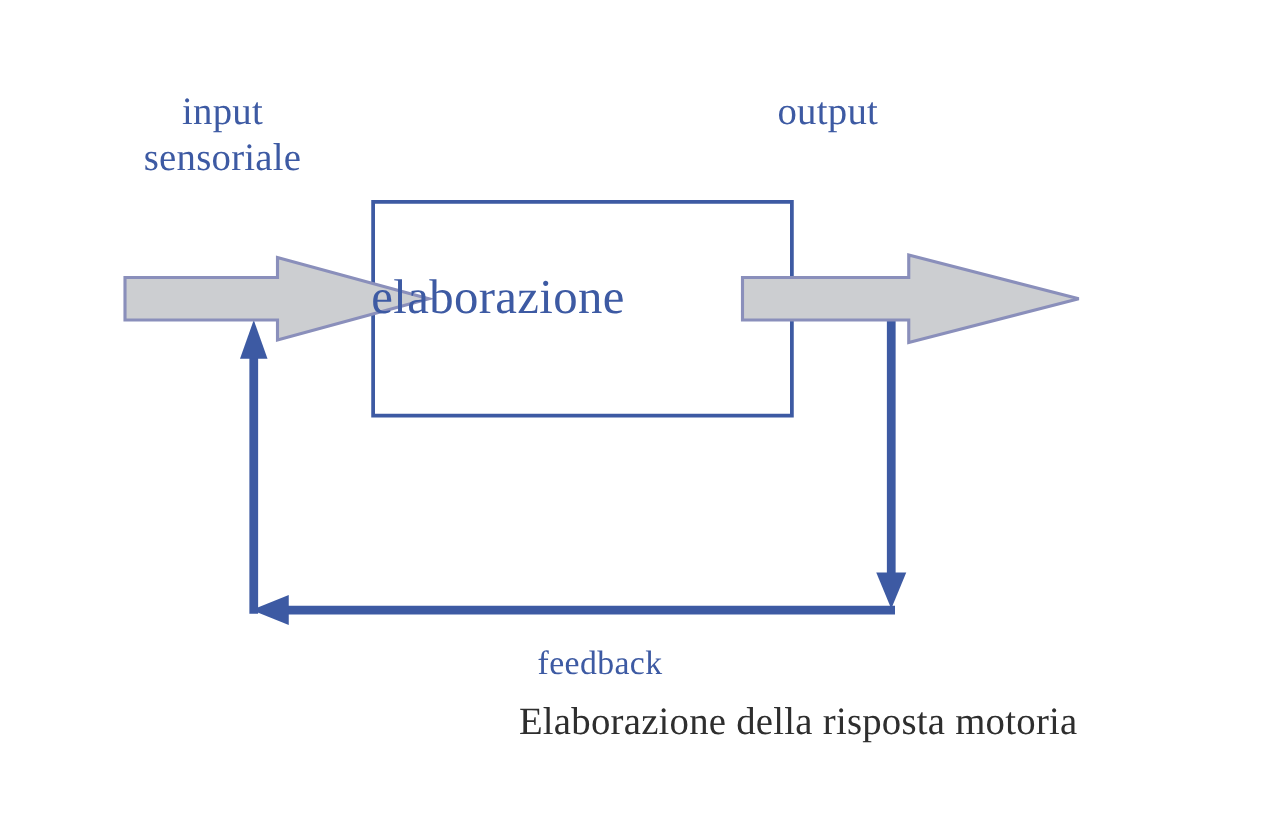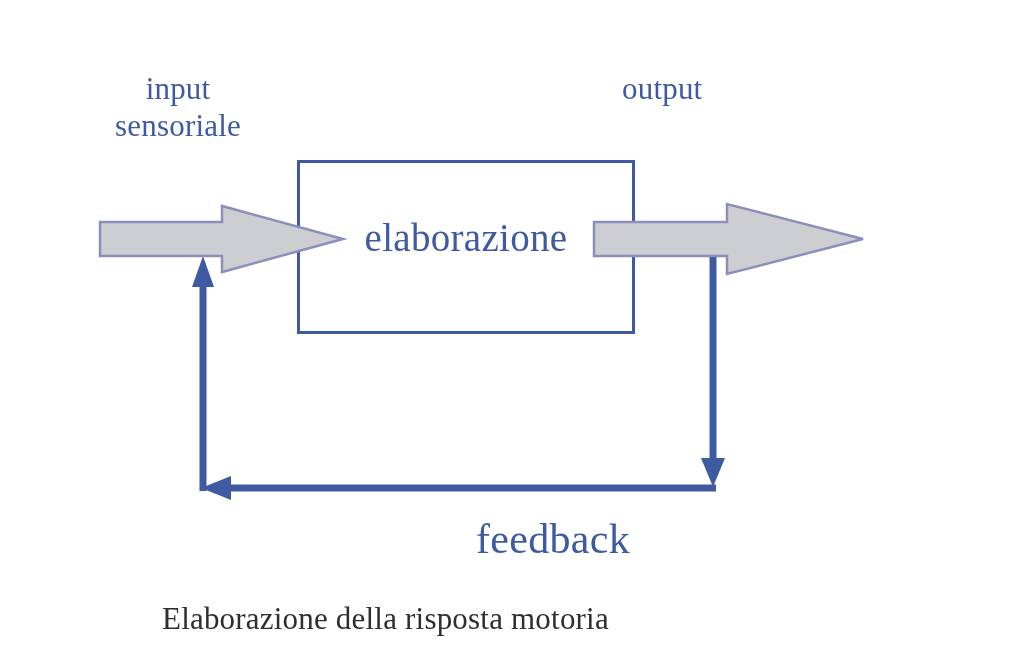--- a/index.html
+++ b/index.html
@@ -55,39 +55,39 @@
     width: 316px;
     font-size: 31px;
     letter-spacing: 0.2px;
   }
   #label-output-motorio .line2 { display: block; }
 
   #label-elaborazione {
     left: 297px;
     top: 215px;
     width: 338px;
-    text-align: center;
+    text-align: left;
     font-size: 39px;
     letter-spacing: 0.3px;
   }
 
   #label-feedback {
     left: 330px;
     top: 515px;
     width: 300px;
-    text-align: right;
-    font-size: 42px;
+    text-align: center;
+    font-size: 27px;
     letter-spacing: 0.3px;
   }
 
   #caption-title {
     left: 162px;
-    top: 601px;
+    top: 559px;
     width: 700px;
-    text-align: left;
+    text-align: right;
     font-size: 31px;
     letter-spacing: 0.2px;
   }
 </style>
 </head>
 <body>
 
 <div id="diagram-root">
 
   <svg id="diagram-svg" viewBox="0 0 1024 653" xmlns="http://www.w3.org/2000/svg">

